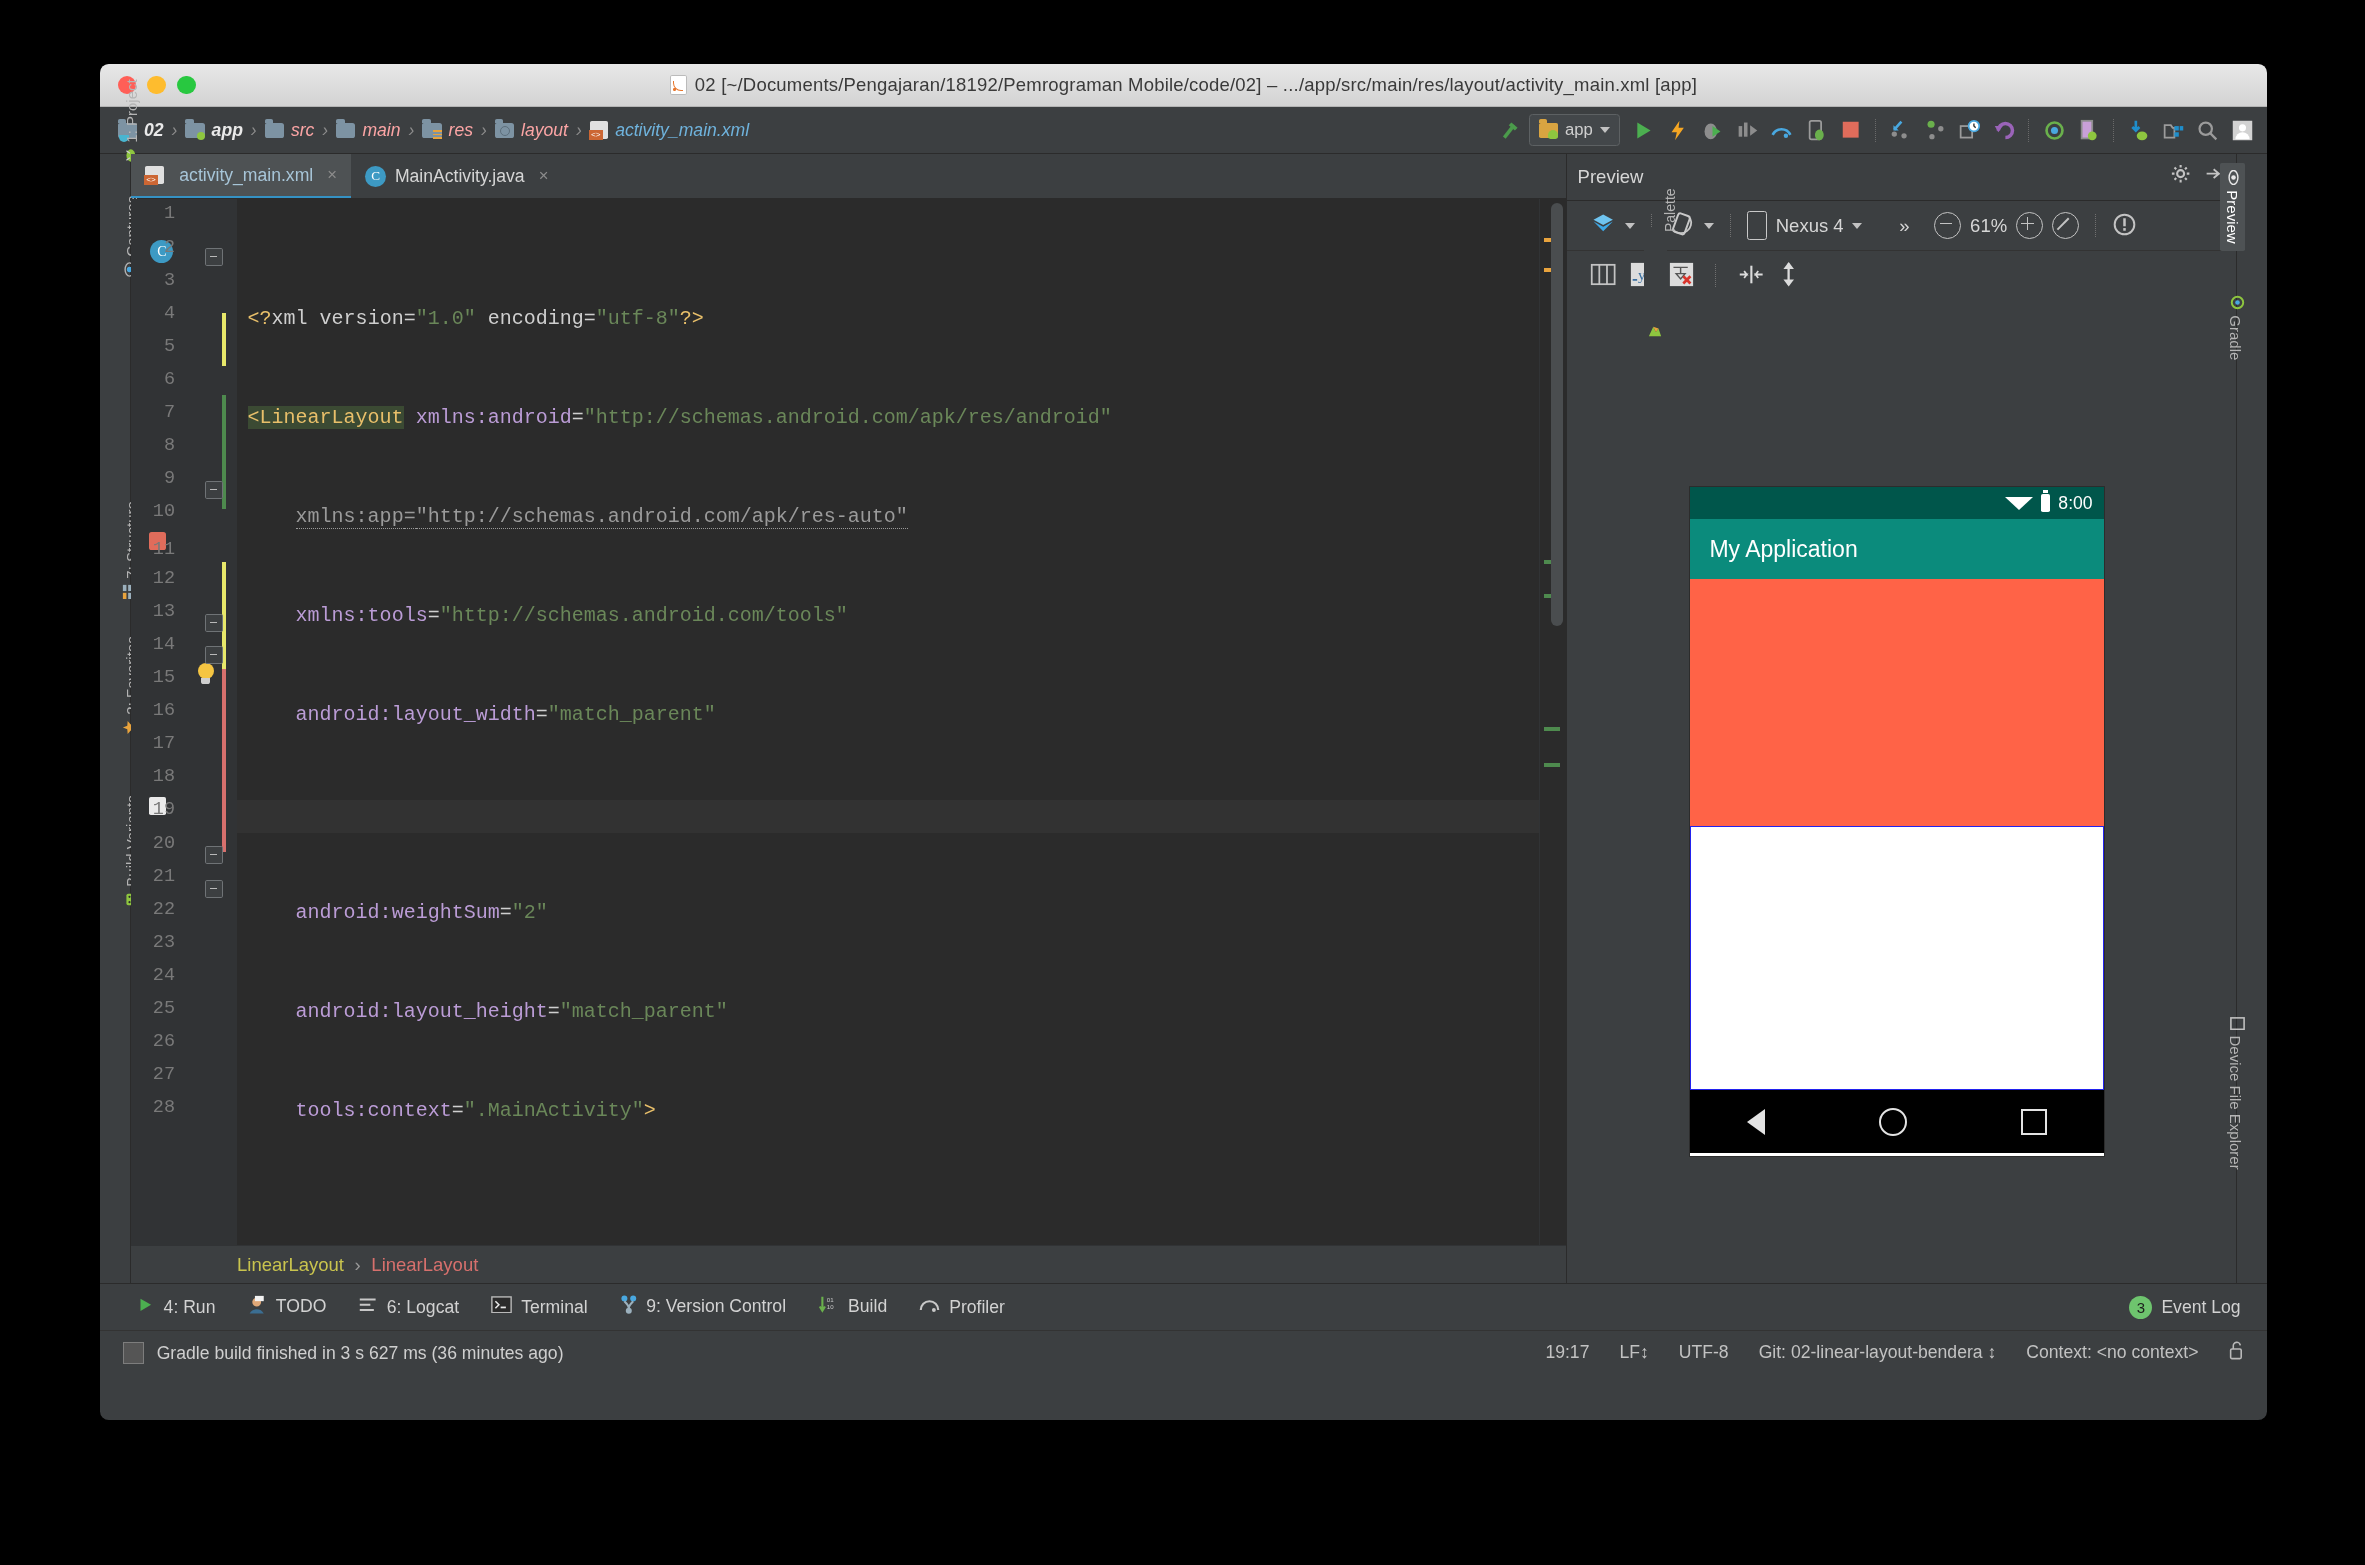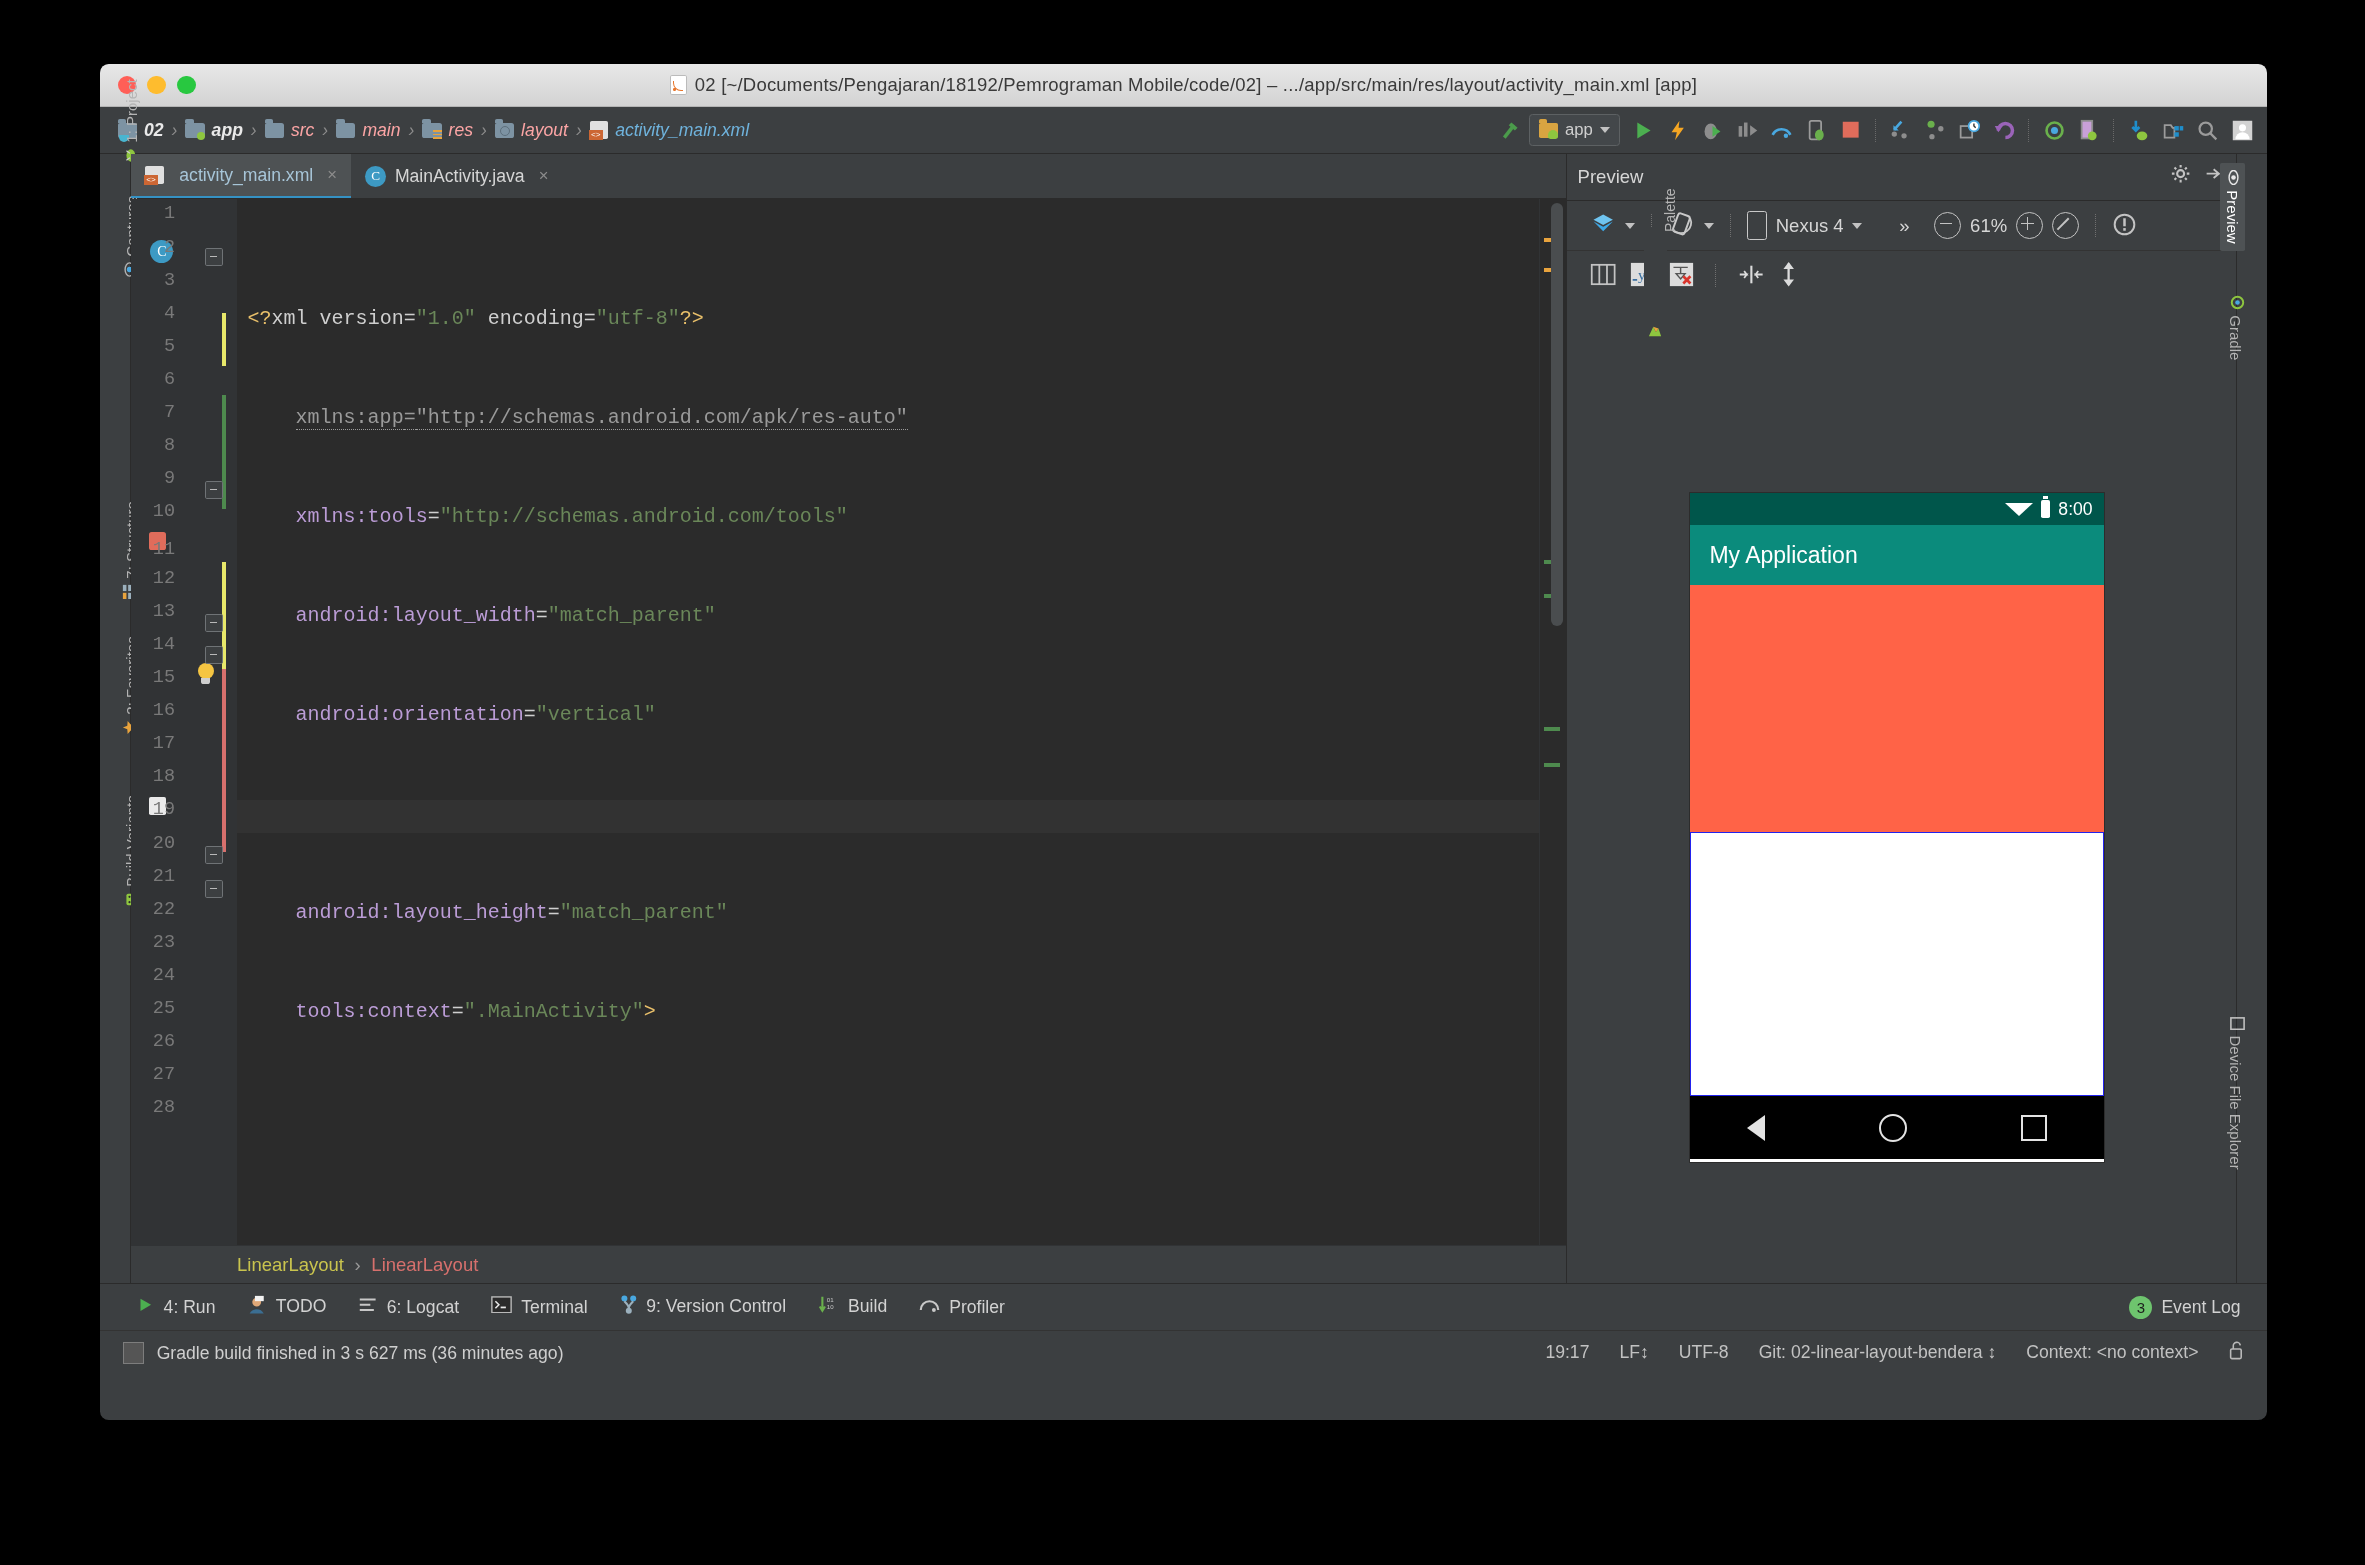--- a/index.html
+++ b/index.html
@@ -117,21 +117,21 @@
   .pv-tb2{height:49px;display:flex;align-items:center;gap:14px;padding-left:23px;}
   .pv-sep{width:0.9px;height:23px;border-left:0.9px dotted #707070;margin:0 7px;}
   .pv-txt{font-size:18.5px;color:#d6d6d6;}
   .circ-btn{width:25px;height:25px;border:1.8px solid #c3c3c3;border-radius:50%;position:relative;}
   .circ-btn .h{position:absolute;left:4.4px;top:9.7px;width:12.3px;height:1.8px;background:#c3c3c3;}
   .circ-btn .v{position:absolute;top:4.4px;left:9.7px;width:1.8px;height:12.3px;background:#c3c3c3;}
   .phoneico{width:17.6px;height:26.4px;border:1.8px solid #c9c9c9;border-radius:2.6px;}
   .pv-canvas{flex:1;background:#3c3f41;position:relative;}
 
   .device{position:absolute;left:123px;top:187px;width:414px;height:669px;background:#fff;
-          box-shadow:0 0 0 0.9px #2b2b2b;margin-top:6px;}
+          box-shadow:0 0 0 0.9px #2b2b2b;}
   .statusbar{height:32px;background:#00564b;display:flex;align-items:center;justify-content:flex-end;
              gap:8px;padding-right:11.4px;}
   .sb-time{color:#fff;font-size:17.6px;}
   .wifi{width:0;height:0;border-left:14px solid transparent;border-right:14px solid transparent;border-top:13.2px solid #fff;}
   .batt{width:9.7px;height:18.5px;background:#fff;border-radius:1.8px;position:relative;}
   .batt:before{content:"";position:absolute;left:2.6px;top:-3.5px;width:4.4px;height:2.6px;background:#fff;}
   .appbar{height:60px;background:#0b8b7c;display:flex;align-items:center;padding-left:19.4px;}
   .appbar span{color:#fff;font-size:23px;}
   .pane-red{height:247px;background:#FF6347;}
   .pane-white{height:264px;background:#fff;border:1.8px solid #2222ee;box-sizing:border-box;}
@@ -416,20 +416,21 @@
           <div class="fold" style="top:282px;"></div>
           <div class="fold" style="top:415px;"></div>
           <div class="fold" style="top:447px;"></div>
           <div class="fold" style="top:647px;"></div>
           <div class="fold" style="top:681px;"></div>
         </div>
 
         <div class="code">
           <div class="hl-line" style="top:601px;"></div>
           <div class="cl"><span class="tag">&lt;?</span><span class="plain">xml version=</span><span class="val">"1.0"</span><span class="plain"> encoding=</span><span class="val">"utf-8"</span><span class="tag">?&gt;</span></div>
+          <div class="cl"><span class="tag tagsel">&lt;LinearLayout</span><span class="plain"> </span><span class="attr">xmlns:android</span><span class="plain">=</span><span class="val">"http://schemas.android.com/apk/res/android"</span></div>
           <div class="cl"><span class="plain">    </span><span class="attr squig" style="color:#9a9a9a;">xmlns:app</span><span class="plain squig" style="color:#9a9a9a;">=</span><span class="squig" style="color:#9a9a9a;">"http://schemas.android.com/apk/res-auto"</span></div>
           <div class="cl"><span class="plain">    </span><span class="attr">xmlns:tools</span><span class="plain">=</span><span class="val">"http://schemas.android.com/tools"</span></div>
           <div class="cl"><span class="plain">    </span><span class="attr">android:layout_width</span><span class="plain">=</span><span class="val">"match_parent"</span></div>
           <div class="cl"><span class="plain">    </span><span class="attr">android:orientation</span><span class="plain">=</span><span class="val">"vertical"</span></div>
           <div class="cl"><span class="plain">    </span><span class="attr">android:weightSum</span><span class="plain">=</span><span class="val">"2"</span></div>
           <div class="cl"><span class="plain">    </span><span class="attr">android:layout_height</span><span class="plain">=</span><span class="val">"match_parent"</span></div>
           <div class="cl"><span class="plain">    </span><span class="attr">tools:context</span><span class="plain">=</span><span class="val">".MainActivity"</span><span class="tag">&gt;</span></div>
           <div class="cl"> </div>
           
           

